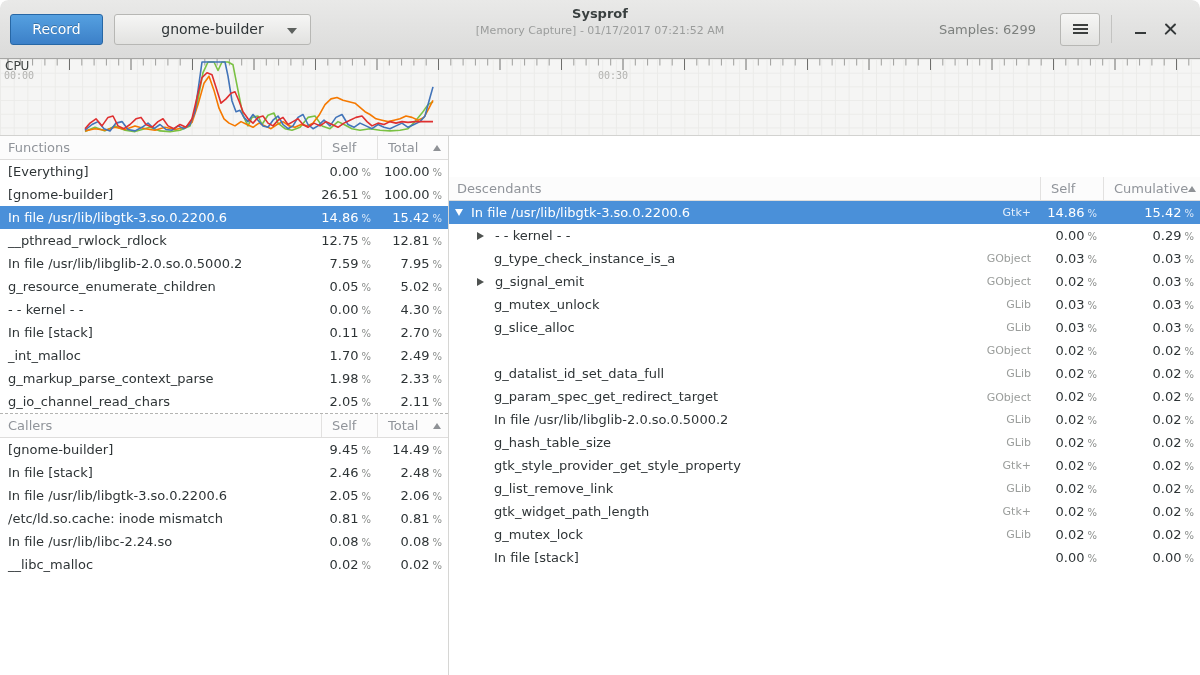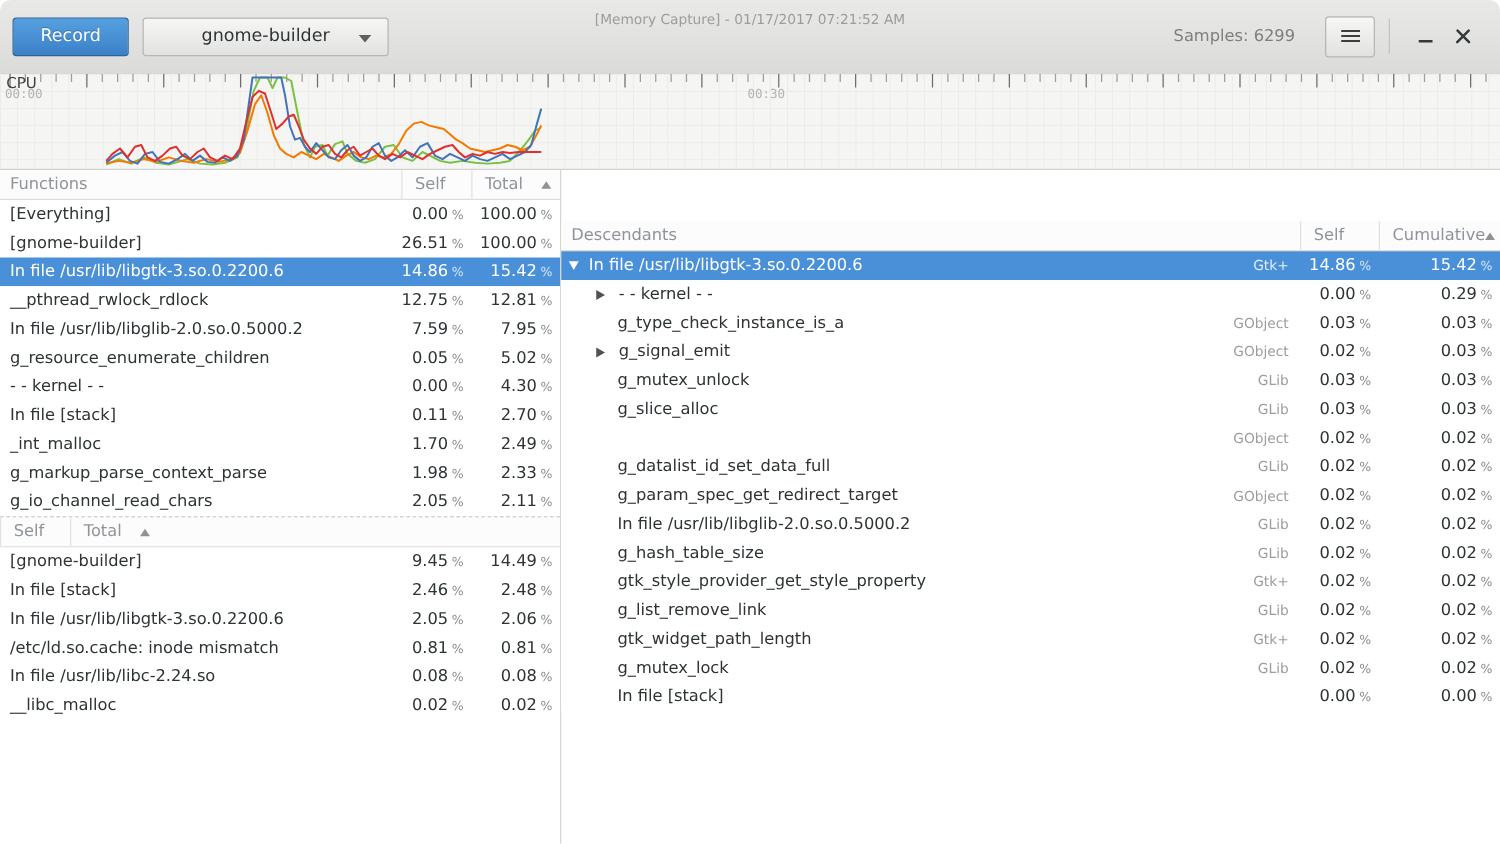--- a/index.html
+++ b/index.html
@@ -99,20 +99,21 @@
 
 <div class="window">
 
   <header class="headerbar">
     <div class="btn record-btn">Record</div>
     <div class="btn proc-btn">
       <span>gnome-builder</span>
       <span class="drop-arrow"></span>
     </div>
     <div class="titles">
+      <div class="title">Sysprof</div>
       <div class="subtitle">[Memory Capture] - 01/17/2017 07:21:52 AM</div>
     </div>
     <div class="hdr-right">
       <span class="samples">Samples: 6299</span>
       <div class="menu-btn">
         <span class="menu-bars"></span>
       </div>
       <div class="hdr-sep"></div>
       <div class="win-ctl">
         <span class="min-glyph"></span>
@@ -363,20 +364,21 @@
               <span class="sym">%</span>
             </div>
             <div class="cell num-cell w-total">
               <span class="num">2.11</span>
               <span class="sym">%</span>
             </div>
           </div>
         </div>
 
       <div class="thead">
+        <div class="hname">Callers</div>
         <div class="hcell w-self">
           <span>Self</span>
         </div>
         <div class="hcell w-total">
           <span>Total</span>
           <span class="sort-arrow"></span>
         </div>
       </div>
       <div id="callers-body">
           <div class="trow">

